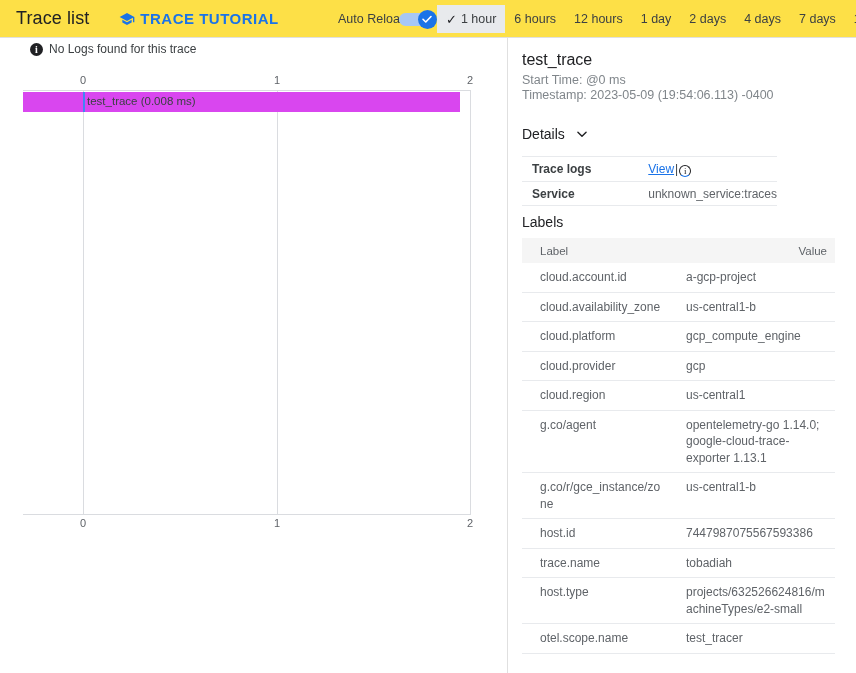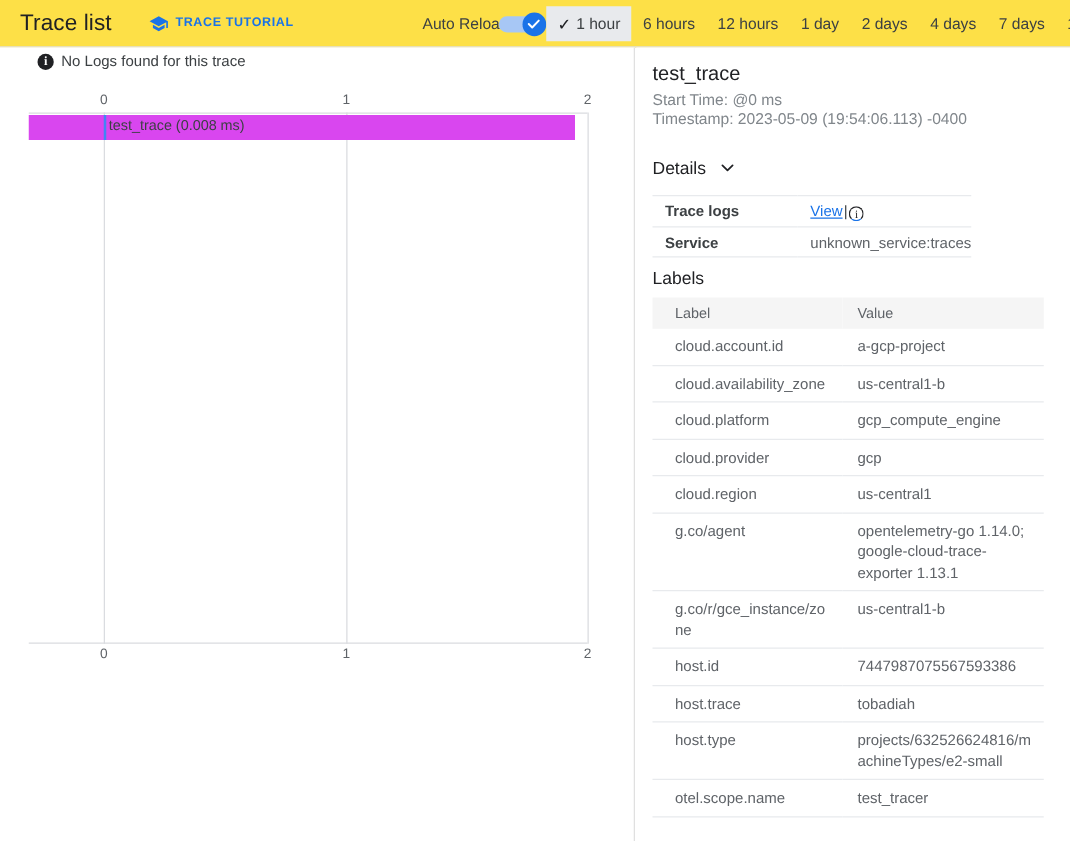--- a/index.html
+++ b/index.html
@@ -31,21 +31,21 @@
     font-weight: 400;
     letter-spacing: .1px;
     white-space: nowrap;
   }
   #tutorial-link {
     margin-left: 30px;
     display: flex;
     align-items: center;
     gap: 5px;
     color: #1a73e8;
-    font-size: 10px;
+    font-size: 15px;
     font-weight: bold;
     letter-spacing: .5px;
     cursor: pointer;
     white-space: nowrap;
   }
   #tutorial-link svg { display: block; }
 
   #reload-wrap {
     position: absolute;
     left: 338px;
@@ -291,21 +291,21 @@
     table-layout: fixed;
   }
   #labels-table th {
     background: #f5f5f5;
     font-size: 11.5px;
     font-weight: normal;
     color: #5f6368;
     text-align: left;
     padding: 7px 8px 6px 18px;
   }
-  #labels-table th:last-child { padding-left: 12px; }
+  #labels-table th:last-child { padding-left: 12px; text-align: right; }
   #labels-table td {
     font-size: 12px;
     color: #5f6368;
     padding: 6px 8px 6px 18px;
     border-bottom: 1px solid #e8eaed;
     vertical-align: top;
     word-wrap: break-word;
     overflow-wrap: anywhere;
     line-height: 16.5px;
   }
@@ -471,21 +471,21 @@
         </tr>
         <tr>
           <td>g.co/r/gce_instance/zone</td>
           <td>us-central1-b</td>
         </tr>
         <tr>
           <td>host.id</td>
           <td>7447987075567593386</td>
         </tr>
         <tr>
-          <td>host.trace</td>
+          <td>trace.name</td>
           <td>tobadiah</td>
         </tr>
         <tr>
           <td>host.type</td>
           <td>projects/632526624816/machineTypes/e2-small</td>
         </tr>
         <tr>
           <td>otel.scope.name</td>
           <td>test_tracer</td>
         </tr>

